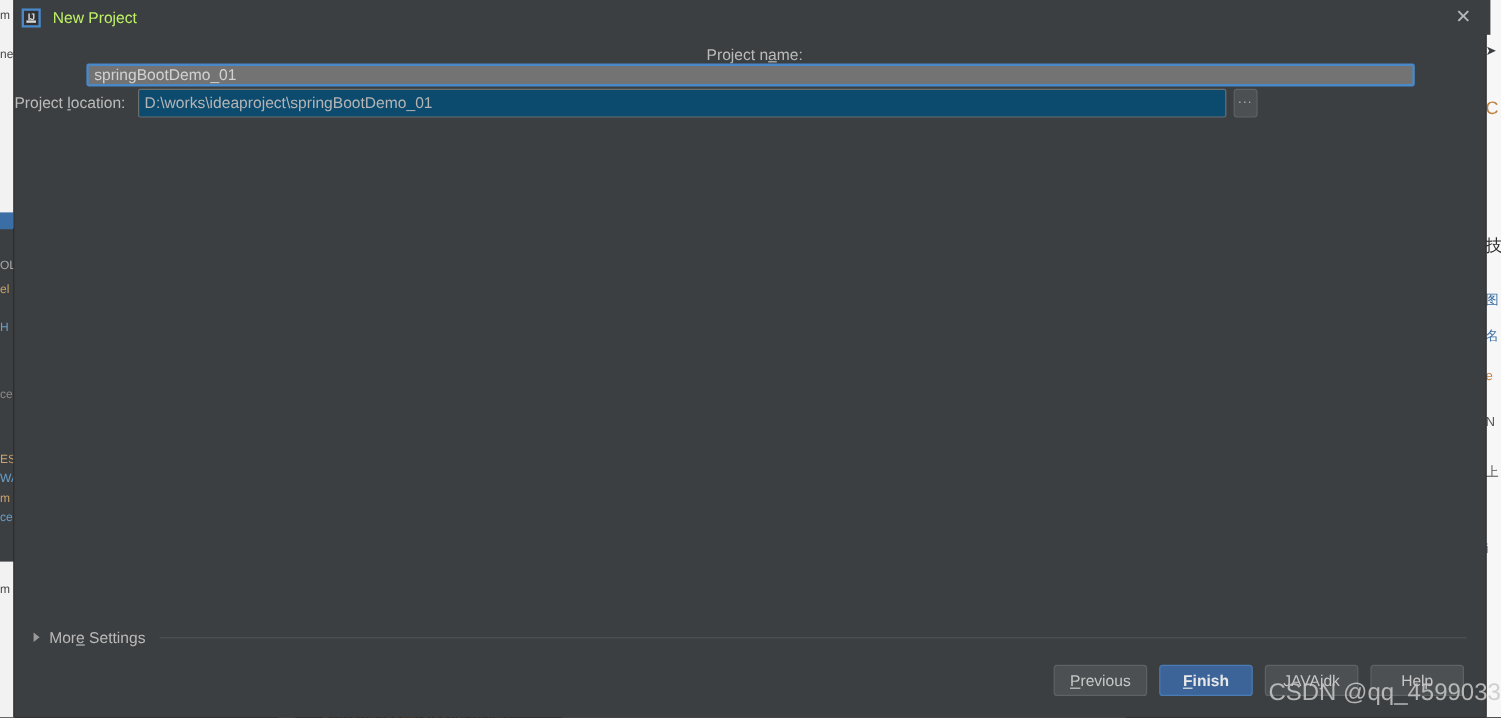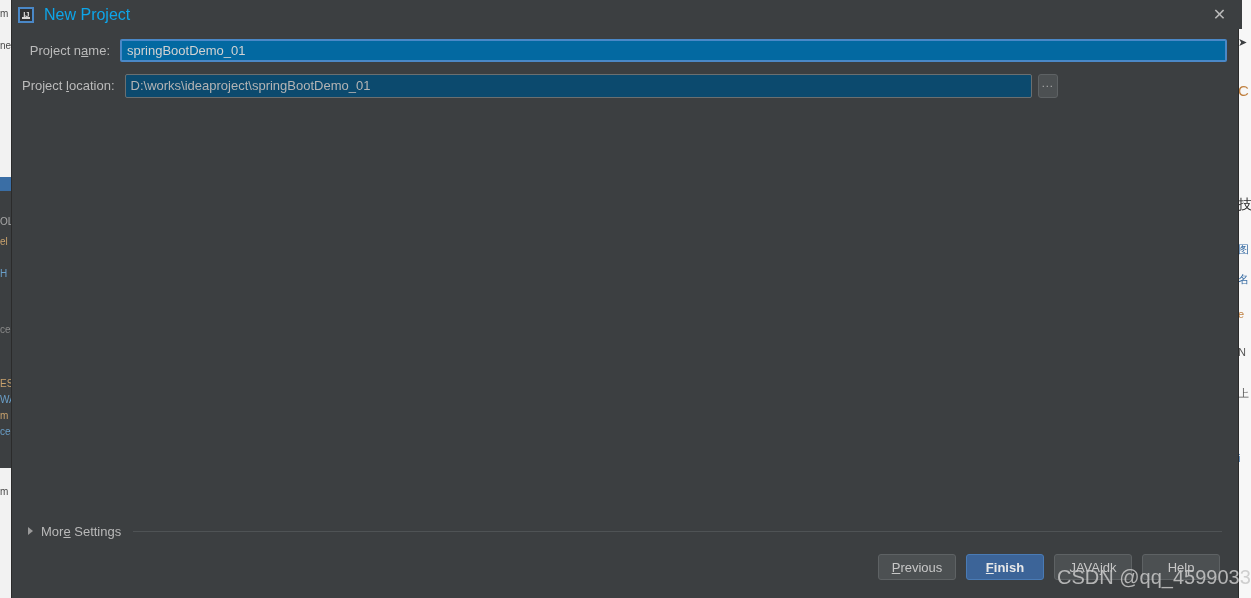--- a/index.html
+++ b/index.html
@@ -134,58 +134,58 @@
   }
   .ij-icon::after {
     content: "";
     position: absolute;
     bottom: 2px; left: 2px;
     width: 8px; height: 1.5px;
     background: #d8d8d8;
   }
   .title-text {
     margin-left: 10px;
-    font-size: 16px;
-    color: #0ea5e9;
+    font-size: 13px;
+    color: #bef264;
   }
   .close-btn {
     position: absolute;
     right: 0; top: 0;
     width: 45px; height: 29px;
     display: flex;
     align-items: center;
     justify-content: center;
     color: #b9b9b9;
     font-size: 16px;
     cursor: pointer;
     line-height: 1;
   }
 
   
   .form-row {
     position: absolute;
     display: flex;
     align-items: center;
   }
-  .row-name  { left: 0; top: 38px; width: 1226px; height: 24px; }
-  .row-loc   { left: 0; top: 73px; width: 1036px; height: 25px; margin-left: 10px; }
+  .row-name  { left: 0; top: 38px; width: 1226px; height: 24px; flex-direction: column; }
+  .row-loc   { left: 0; top: 73px; width: 1036px; height: 25px; }
 
   .field-label {
     width: 98px;
     text-align: right;
     font-size: 13px;
     color: #bbbbbb;
     margin-right: 10px;
     white-space: nowrap;
   }
   .field-label u { text-decoration: underline; }
 
   .text-input {
     height: 23px;
-    background: #0369a1;
+    background: #737373;
     border: 2px solid #4a88c7;
     box-sizing: border-box;
     color: #d2d2d2;
     font-size: 13px;
     font-family: "Liberation Sans", sans-serif;
     padding: 0 5px;
     outline: none;
     border-radius: 2px;
   }
   .input-name { width: 1107px; }

